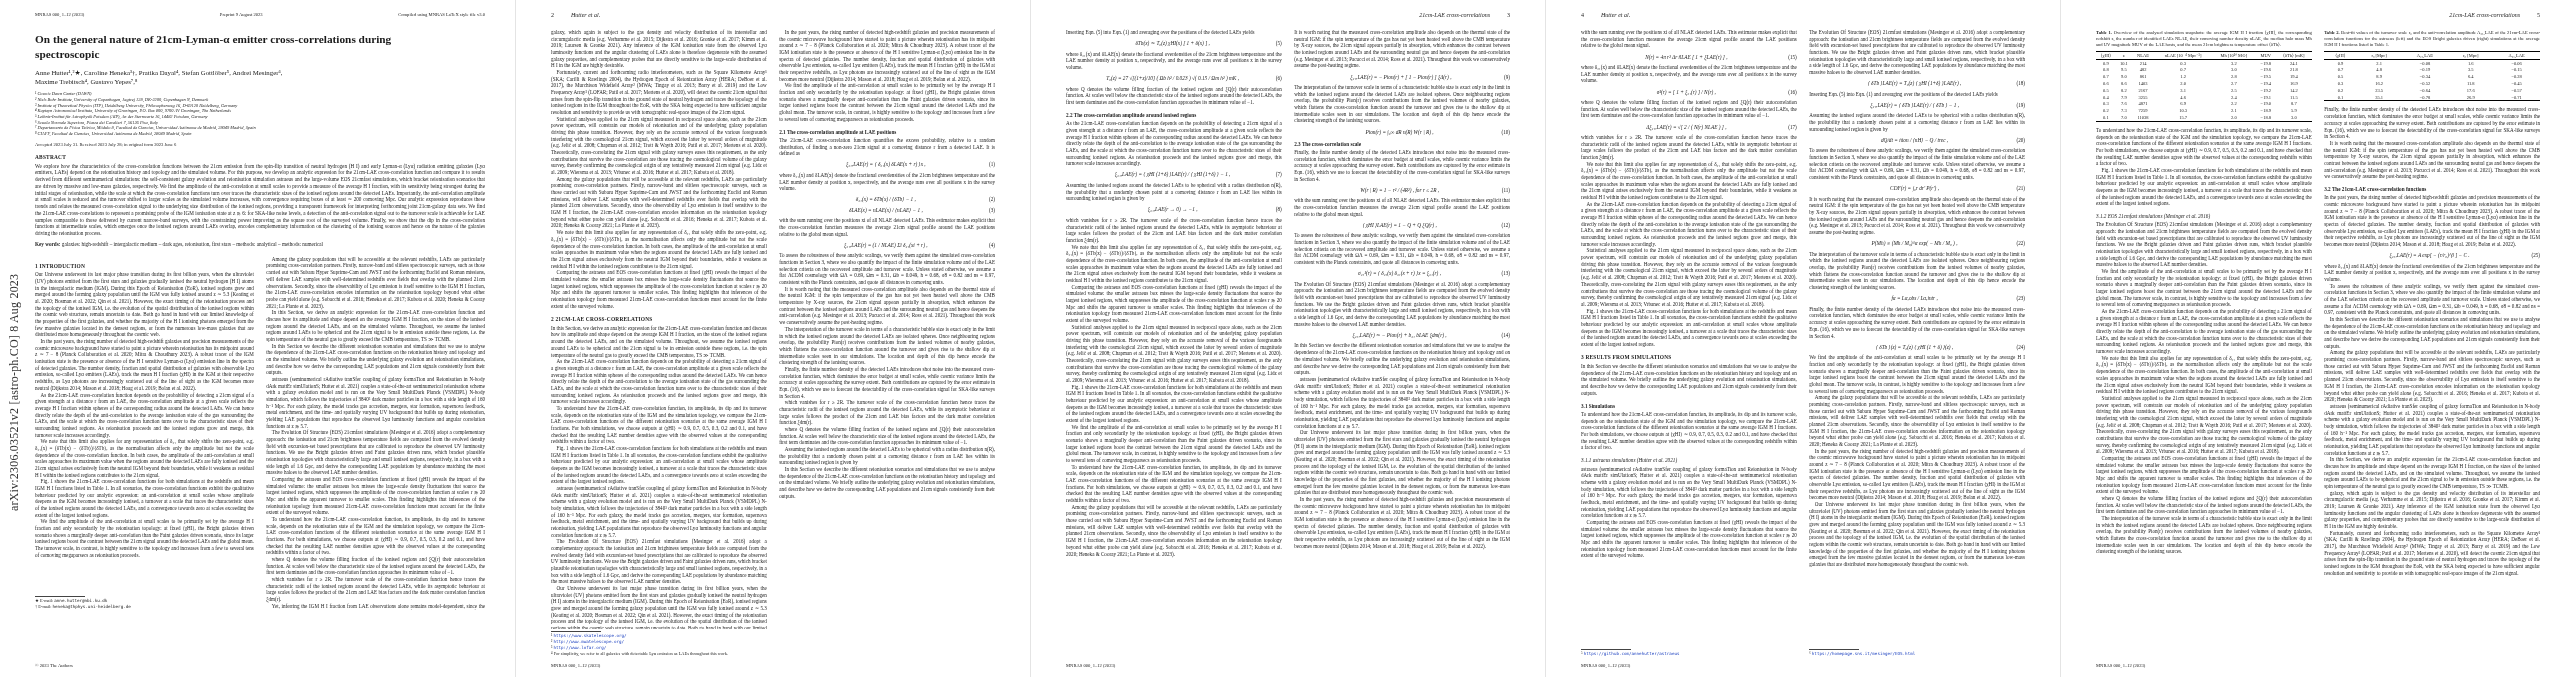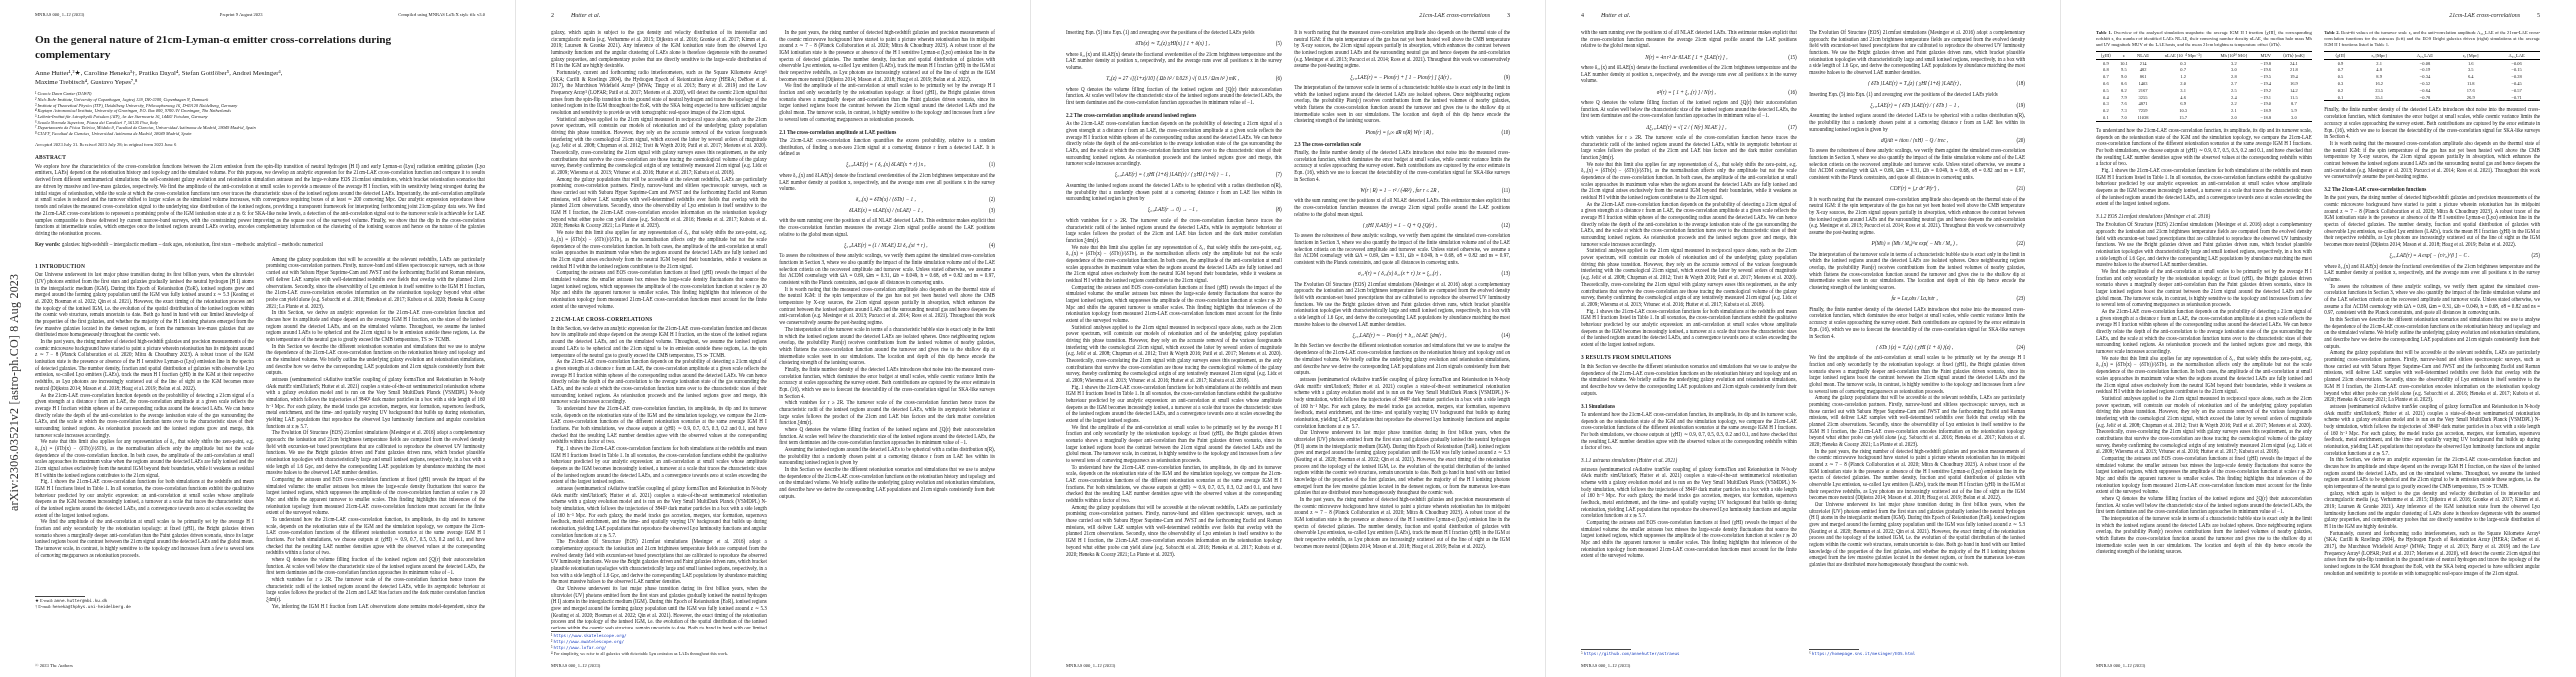--- a/index.html
+++ b/index.html
@@ -69,21 +69,21 @@
   <div class="page">
     <div class="arxiv">arXiv:2306.03521v2  [astro-ph.CO]  8 Aug 2023</div>
     <div class="inner1">
       <div class="p1head">
         <span>MNRAS 000, 1–12 (2023)</span>
         <span>Preprint 9 August 2023</span>
         <span>Compiled using MNRAS LaTeX style file v3.0</span>
       </div>
       <div class="title">
         <div>On the general nature of 21cm-Lyman-α emitter cross-correlations during</div>
-        <div>complementary</div>
+        <div>spectroscopic</div>
       </div>
       <div class="authors">
         <div>Anne Hutter¹,²★, Caroline Heneka³†, Pratika Dayal⁴, Stefan Gottlöber⁵, Andrei Mesinger⁶,</div>
         <div>Maxime Trebitsch⁴, Gustavo Yepes⁷,⁸</div>
       </div>
       <div class="affils" id="affils">
           <div class="aff">¹ Cosmic Dawn Center (DAWN)</div>
           <div class="aff">² Niels Bohr Institute, University of Copenhagen, Jagtvej 128, DK-2200, Copenhagen N, Denmark</div>
           <div class="aff">³ Institute of Theoretical Physics (ITP), Heidelberg University, Philosophenweg 16, D-69120 Heidelberg, Germany</div>
           <div class="aff">⁴ Kapteyn Astronomical Institute, University of Groningen, P.O. Box 800, 9700 AV Groningen, The Netherlands</div>

